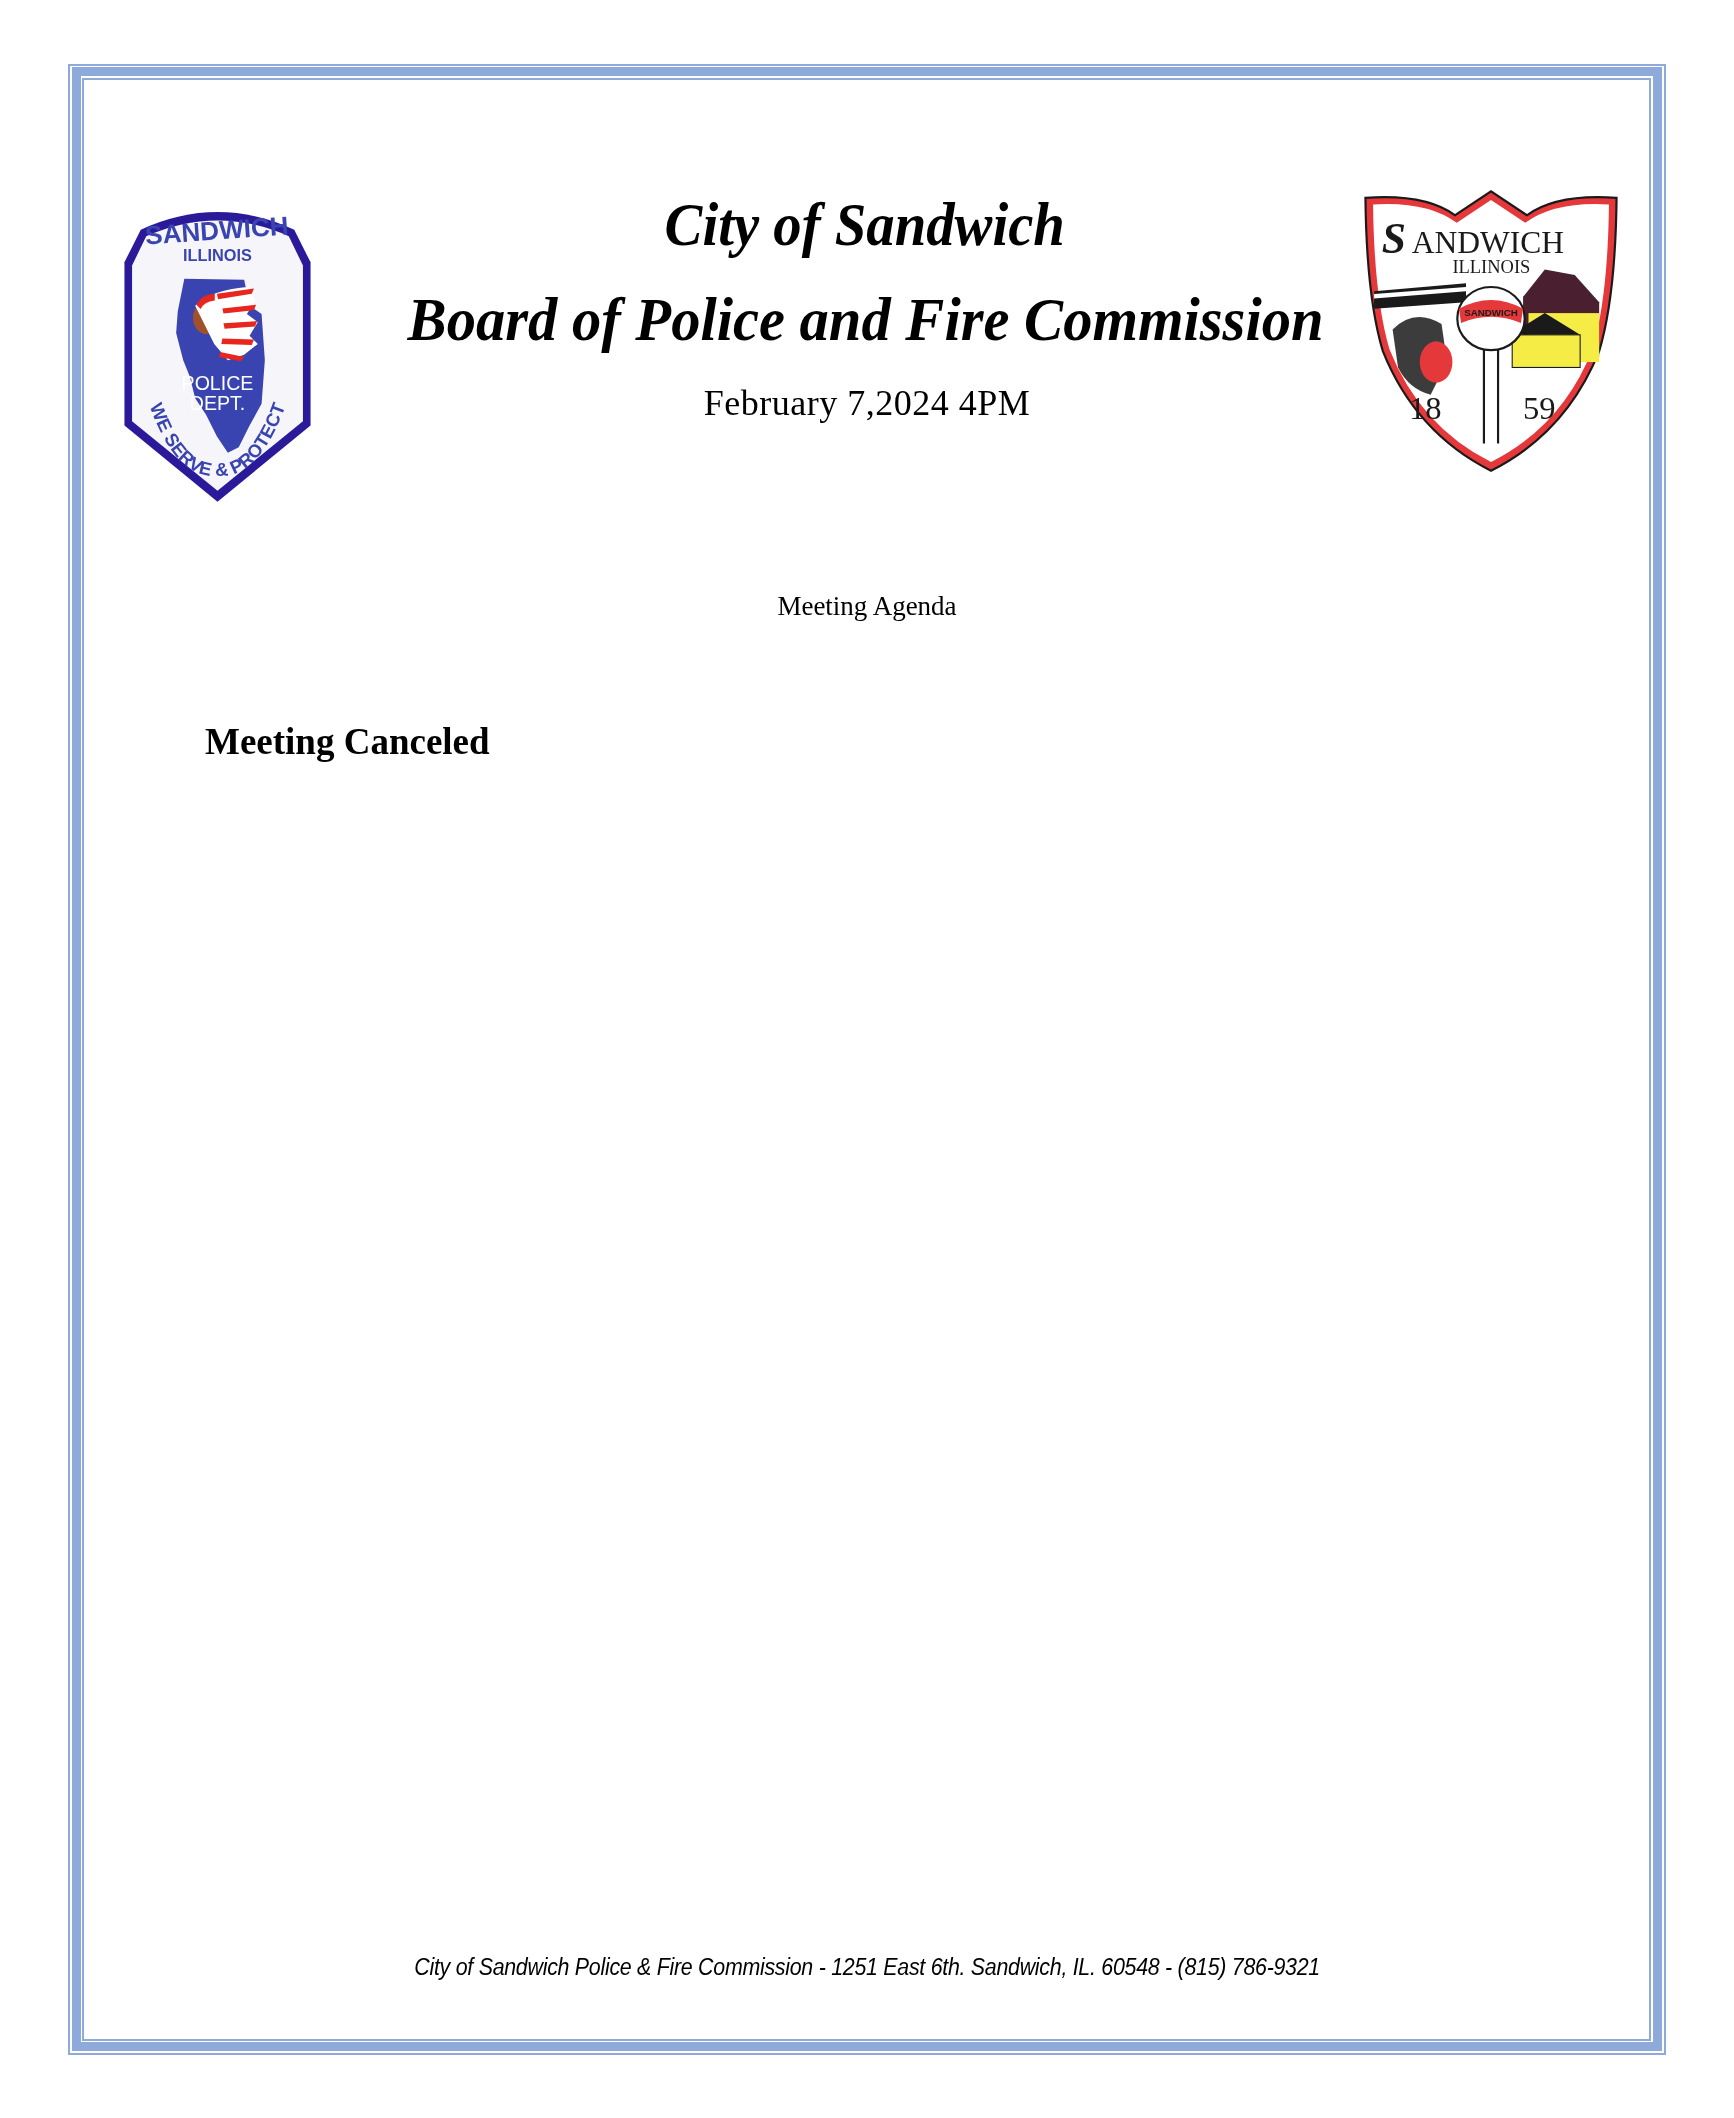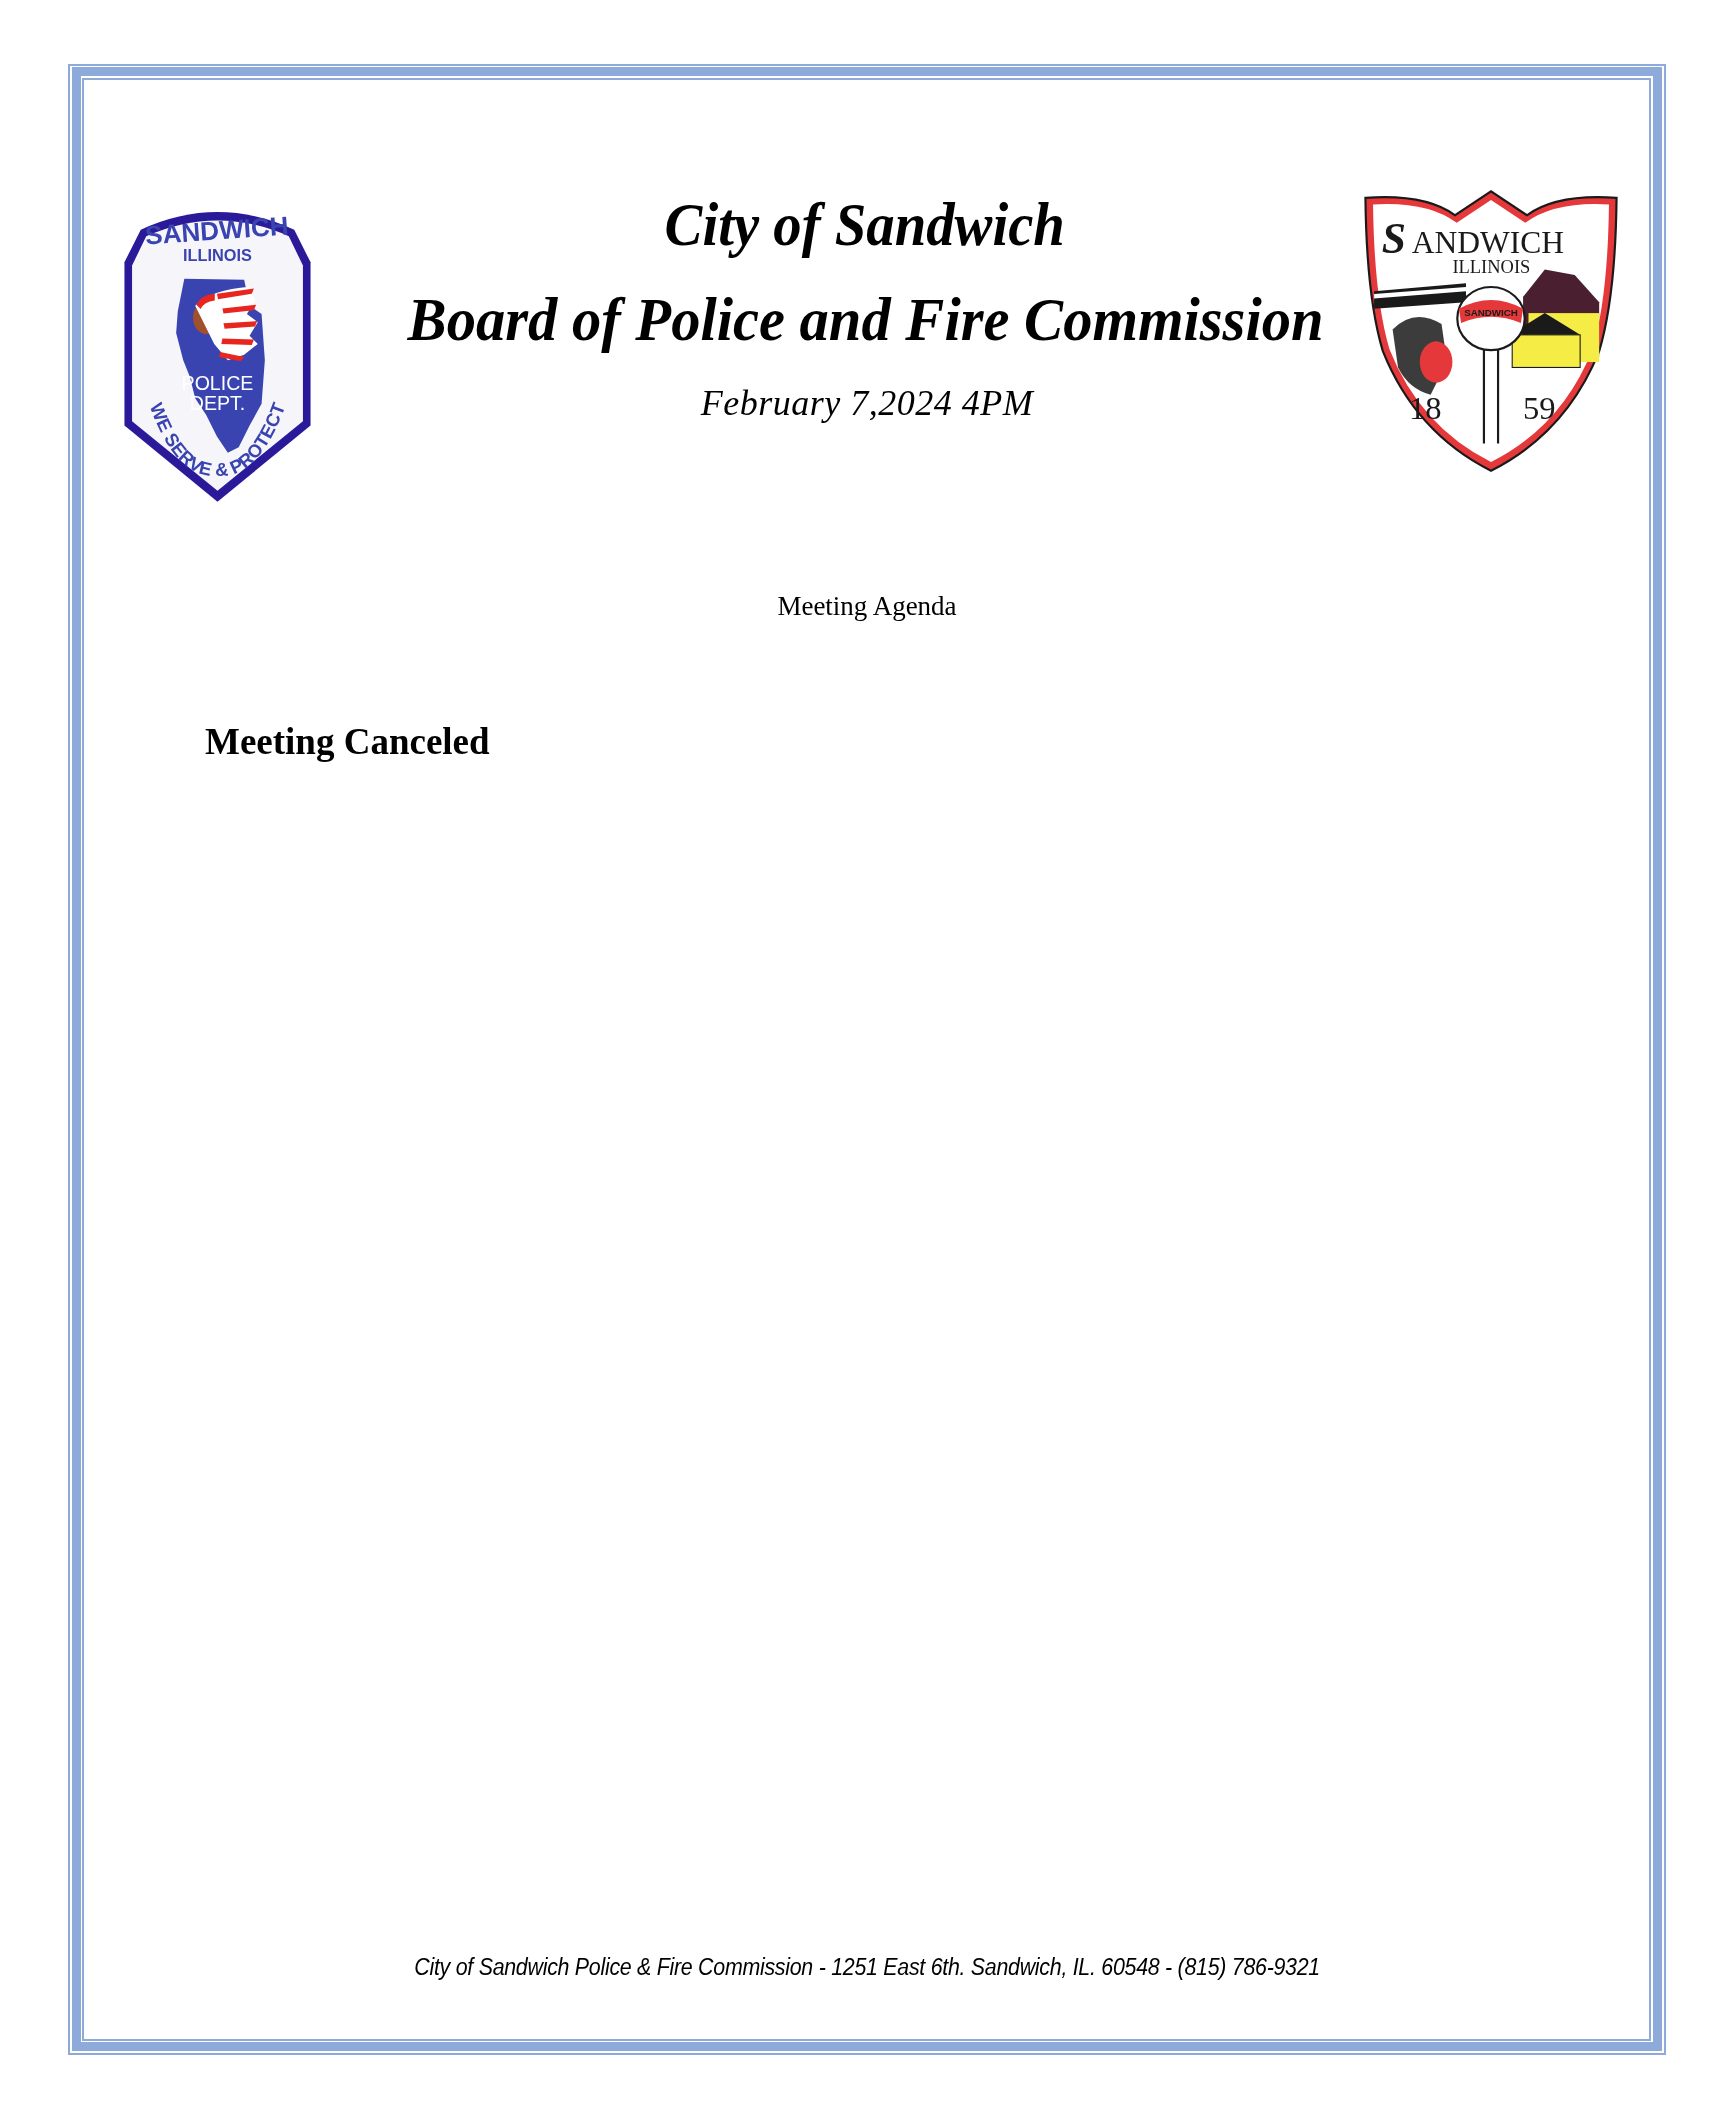--- a/index.html
+++ b/index.html
@@ -8,21 +8,21 @@
     
     .frame-outer { position: absolute; left: 68px; top: 64px; width: 1598px; height: 1991px; box-sizing: border-box; border: 2.2px solid #8eaadb; }
     .frame-thick { position: absolute; left: 72px; top: 67px; width: 1590px; height: 1984px; box-sizing: border-box; border: 9.2px solid #8eaadb; }
     .frame-inner { position: absolute; left: 82px; top: 78px; width: 1569px; height: 1963px; box-sizing: border-box; border: 2.2px solid #8eaadb; }
 
     .serif { font-family: "Liberation Serif", "DejaVu Serif", serif; color: #000; }
     .sans { font-family: "Liberation Sans", "DejaVu Sans", sans-serif; color: #000; }
 
     .title-1 { position: absolute; left: 0; width: 1734px; text-align: center; top: 189px; font-size: 61px; line-height: 71px; font-style: italic; font-weight: bold; transform: scaleX(0.93); transform-origin: 835px 0; }
     .title-2 { position: absolute; left: 0; width: 1734px; text-align: center; top: 284px; font-size: 61px; line-height: 71px; font-style: italic; font-weight: bold; transform: scaleX(0.96); transform-origin: 831px 0; }
-    .date { position: absolute; left: 0; width: 1734px; text-align: center; top: 381px; font-size: 36px; line-height: 44px; font-style: italic; letter-spacing: 0.5px; transform-origin: 834px 0; }
+    .date { position: absolute; left: 0; width: 1734px; text-align: center; top: 381px; font-size: 36px; line-height: 44px; letter-spacing: 0.5px; transform-origin: 834px 0; }
     .agenda { position: absolute; left: 0; width: 1734px; text-align: center; top: 582px; font-size: 27px; line-height: 49px; transform-origin: 867px 0; }
     .canceled { position: absolute; left: 205px; top: 720px; font-size: 37px; line-height: 44px; font-weight: bold; white-space: nowrap; }
     .footer { position: absolute; left: 0; width: 1734px; text-align: center; top: 1953px; font-size: 23px; line-height: 28px; font-style: italic; letter-spacing: -0.3px; transform: scaleX(0.93); transform-origin: 869px 0; }
 
     .logo-left { position: absolute; left: 119px; top: 197px; width: 197px; height: 308px; }
     .logo-right { position: absolute; left: 1360px; top: 188px; width: 262px; height: 285px; }
   </style>
 </head>
 <body>
 

